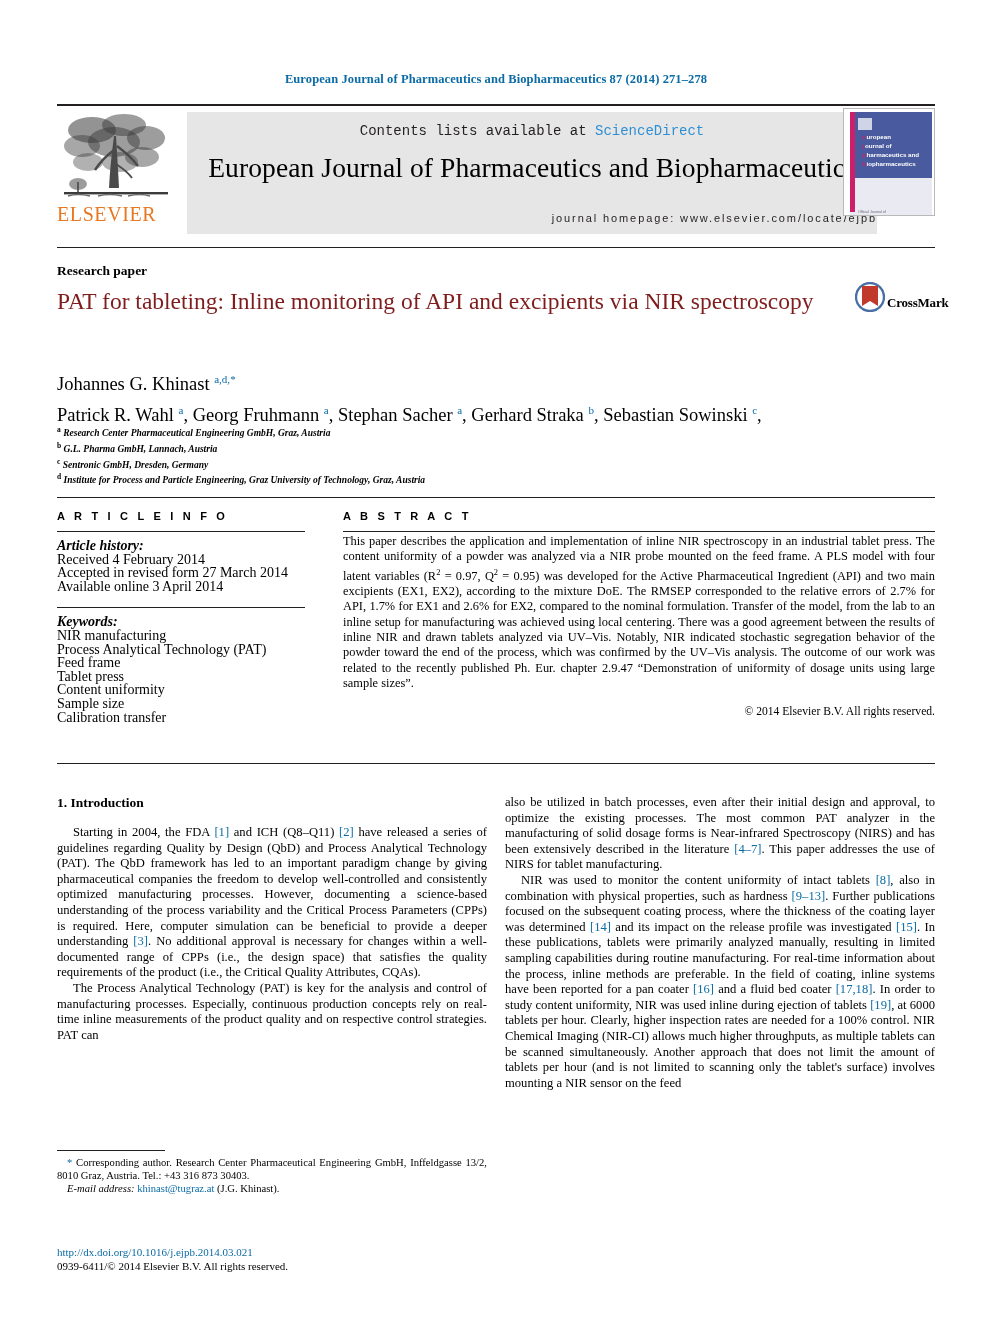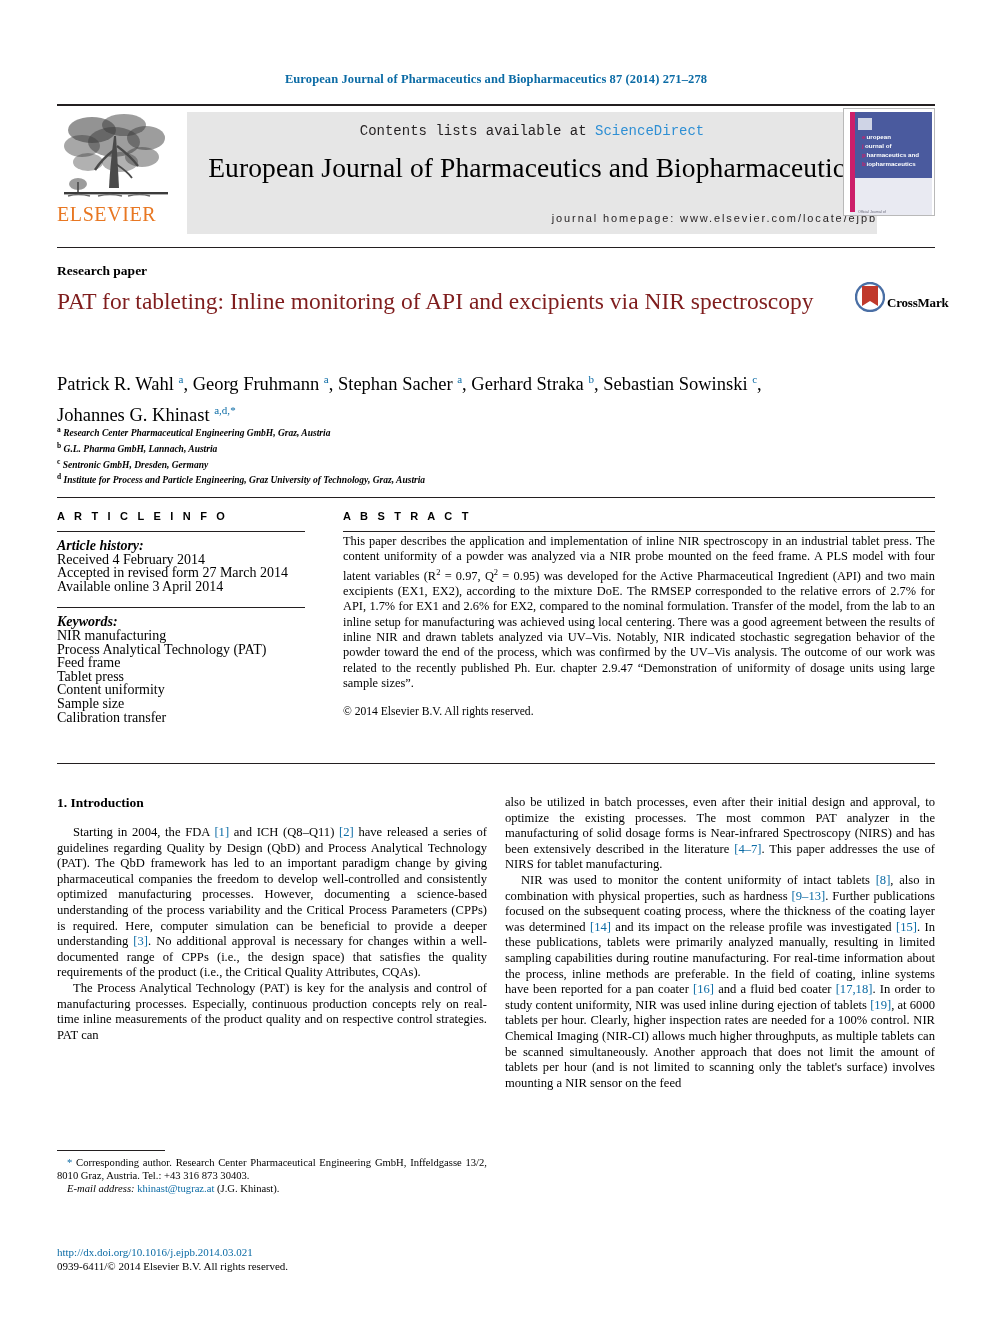--- a/index.html
+++ b/index.html
@@ -211,21 +211,21 @@
     font-family: "Liberation Serif", serif;
     font-size: 12.4px;
     line-height: 15.3px;
     text-align: justify;
     margin-top: 2px;
   }
   .abstract-body sup { font-size: 8.5px; }
   .copyright {
     font-family: "Liberation Serif", serif;
     font-size: 11.6px;
-    text-align: left;
+    text-align: right;
     margin-top: 14px;
   }
   .rule-info-bot { top: 763px; }
 
   
   .body-left {
     position: absolute;
     left: 57px;
     top: 795px;
     width: 430px;
@@ -362,22 +362,22 @@
 
   <div class="crossmark">
     <svg width="30" height="30" viewBox="0 0 30 30">
       <circle cx="15" cy="15" r="14" fill="none" stroke="#4a6fa5" stroke-width="2.4"></circle>
       <path d="M7 4 L23 4 L23 24 L15 19 L7 24 Z" fill="#c0392b"></path>
     </svg>
     <div class="crossmark-label">CrossMark</div>
   </div>
 
   <div class="authors">
+    <div>Johannes G. Khinast <sup>a,d,</sup><sup>*</sup></div>
     <div>Patrick R. Wahl <sup>a</sup>, Georg Fruhmann <sup>a</sup>, Stephan Sacher <sup>a</sup>, Gerhard Straka <sup>b</sup>, Sebastian Sowinski <sup>c</sup>,</div>
-    <div>Johannes G. Khinast <sup>a,d,</sup><sup>*</sup></div>
   </div>
 
   <div class="affiliations">
     <div><sup>a</sup> Research Center Pharmaceutical Engineering GmbH, Graz, Austria</div>
     <div><sup>b</sup> G.L. Pharma GmbH, Lannach, Austria</div>
     <div><sup>c</sup> Sentronic GmbH, Dresden, Germany</div>
     <div><sup>d</sup> Institute for Process and Particle Engineering, Graz University of Technology, Graz, Austria</div>
   </div>
 
   <div class="section-rule rule-info-top"></div>

